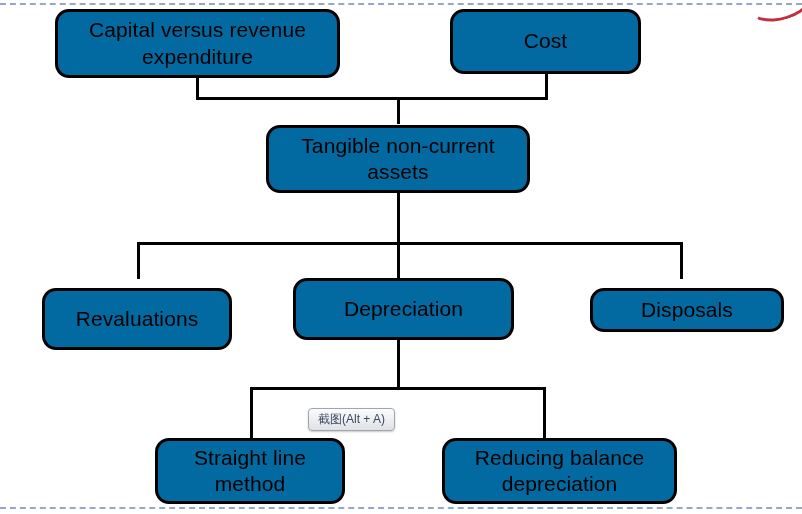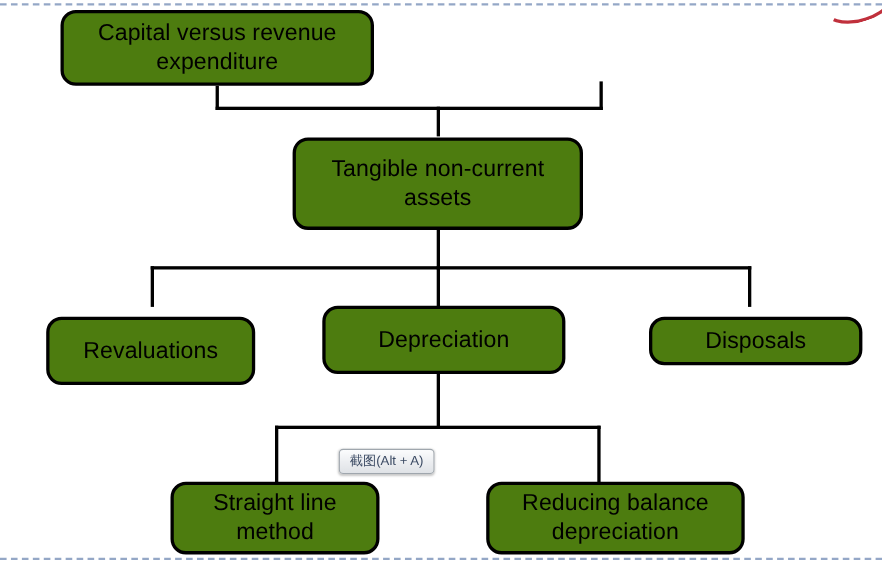--- a/index.html
+++ b/index.html
@@ -51,21 +51,21 @@
   }
   .ln.h { height: 3px; }
   .ln.v { width: 3px; }
 
   
   .node {
     position: absolute;
     box-sizing: border-box;
     border: 3px solid #000000;
     border-radius: 14px;
-    background: #4d7c0f;
+    background: #0369a1;
     display: flex;
     align-items: center;
     justify-content: center;
     text-align: center;
     color: #000000;
     font-family: "Liberation Sans", sans-serif;
     font-size: 21px;
     line-height: 1.25;
     letter-spacing: 0.1px;
     padding: 2px 8px;
@@ -116,22 +116,25 @@
 
   <div class="ln v" style="left:397px; top:340px; height:50px;"></div>
   <div class="ln h" style="left:250px; top:387px; width:296px;"></div>
   <div class="ln v" style="left:250px; top:387px; height:52px;"></div>
   <div class="ln v" style="left:543px; top:387px; height:52px;"></div>
 
   <div class="node" style="left:55px; top:9px; width:285px; height:69px;">
     <span>Capital versus revenue expenditure</span>
   </div>
 
+  <div class="node" style="left:450px; top:9px; width:191px; height:65px;">
+    <span>Cost</span>
+  </div>
 
-  <div class="node" style="left:266px; top:125px; width:264px; height:84px;">
+  <div class="node" style="left:266px; top:125px; width:264px; height:68px;">
     <span>Tangible non-current assets</span>
   </div>
 
   <div class="node" style="left:42px; top:278px; width:190px; height:62px;margin-top:10px;">
     <span>Revaluations</span>
   </div>
 
   <div class="node" style="left:293px; top:278px; width:221px; height:62px;">
     <span>Depreciation</span>
   </div>

